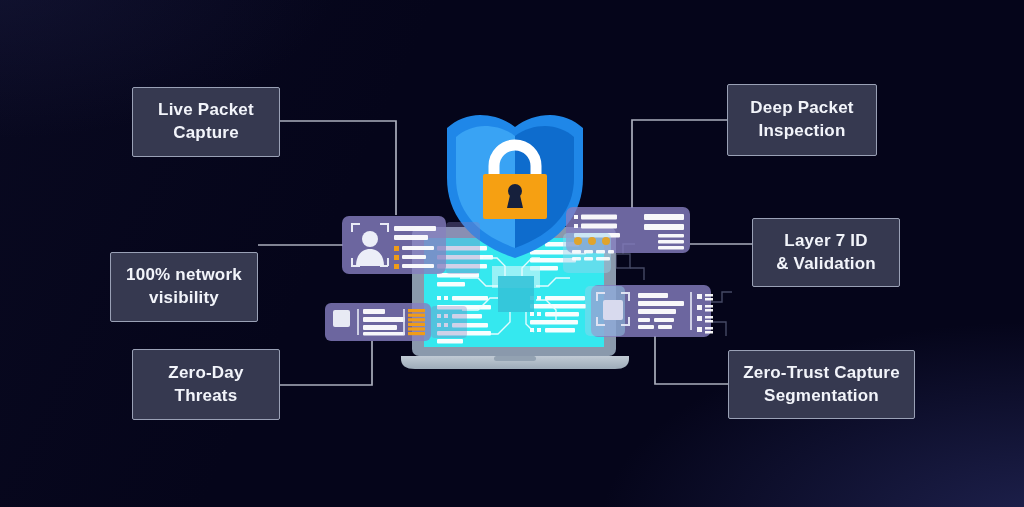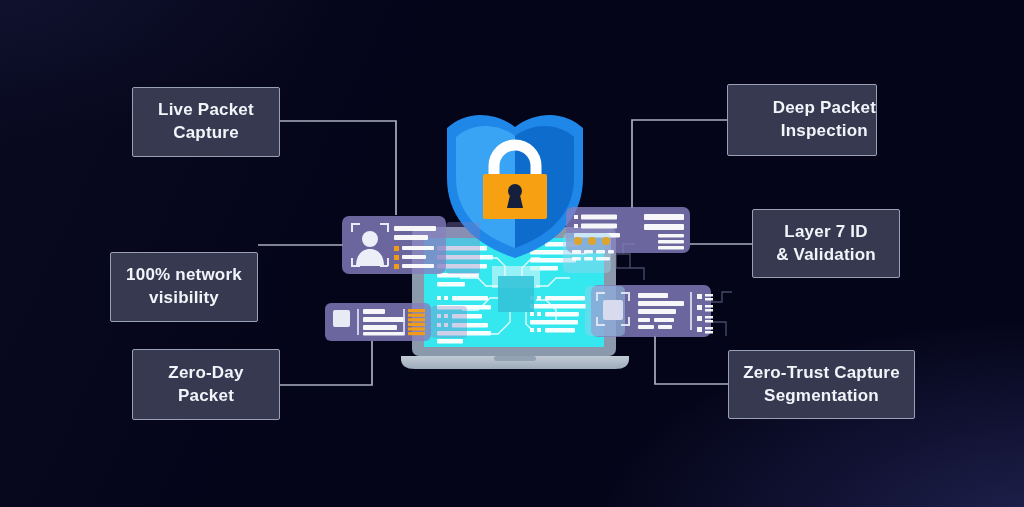--- a/index.html
+++ b/index.html
@@ -20,22 +20,22 @@
     border-radius:2px;
     display:flex;align-items:center;justify-content:center;
     text-align:center;color:#f2f4fa;
     font-size:17px;line-height:1.33;font-weight:600;letter-spacing:.2px;
     white-space:pre-line;
     z-index:3;
   }
   #box-live   {left:132px;top:87px; width:148px;height:70px;}
   #box-vis    {left:110px;top:210px;width:148px;height:70px;margin-top:42px;}
   #box-zeroday{left:132px;top:349px;width:148px;height:71px;}
-  #box-dpi    {left:727px;top:84px; width:150px;height:72px;justify-content:flex-end;}
-  #box-l7     {left:752px;top:209px;width:148px;height:69px;}
+  #box-dpi    {left:727px;top:84px; width:150px;height:72px;}
+  #box-l7     {left:752px;top:218px;width:148px;height:69px;}
   #box-zt     {left:728px;top:350px;width:187px;height:69px;}
 </style>
 </head>
 <body>
 
 <div class="stage">
 
   <svg class="art" width="1024" height="507" viewBox="0 0 1024 507">
     <defs>
       <clipPath id="screenClip">
@@ -262,21 +262,21 @@
   <div class="fbox" id="box-live">
     <span>Live Packet
 Capture</span>
   </div>
   <div class="fbox" id="box-vis">
     <span>100% network
 visibility</span>
   </div>
   <div class="fbox" id="box-zeroday">
     <span>Zero-Day
-Packet</span>
+Threats</span>
   </div>
   <div class="fbox" id="box-dpi">
     <span>Deep Packet
 Inspection</span>
   </div>
   <div class="fbox" id="box-l7">
     <span>Layer 7 ID
 &amp; Validation</span>
   </div>
   <div class="fbox" id="box-zt">

